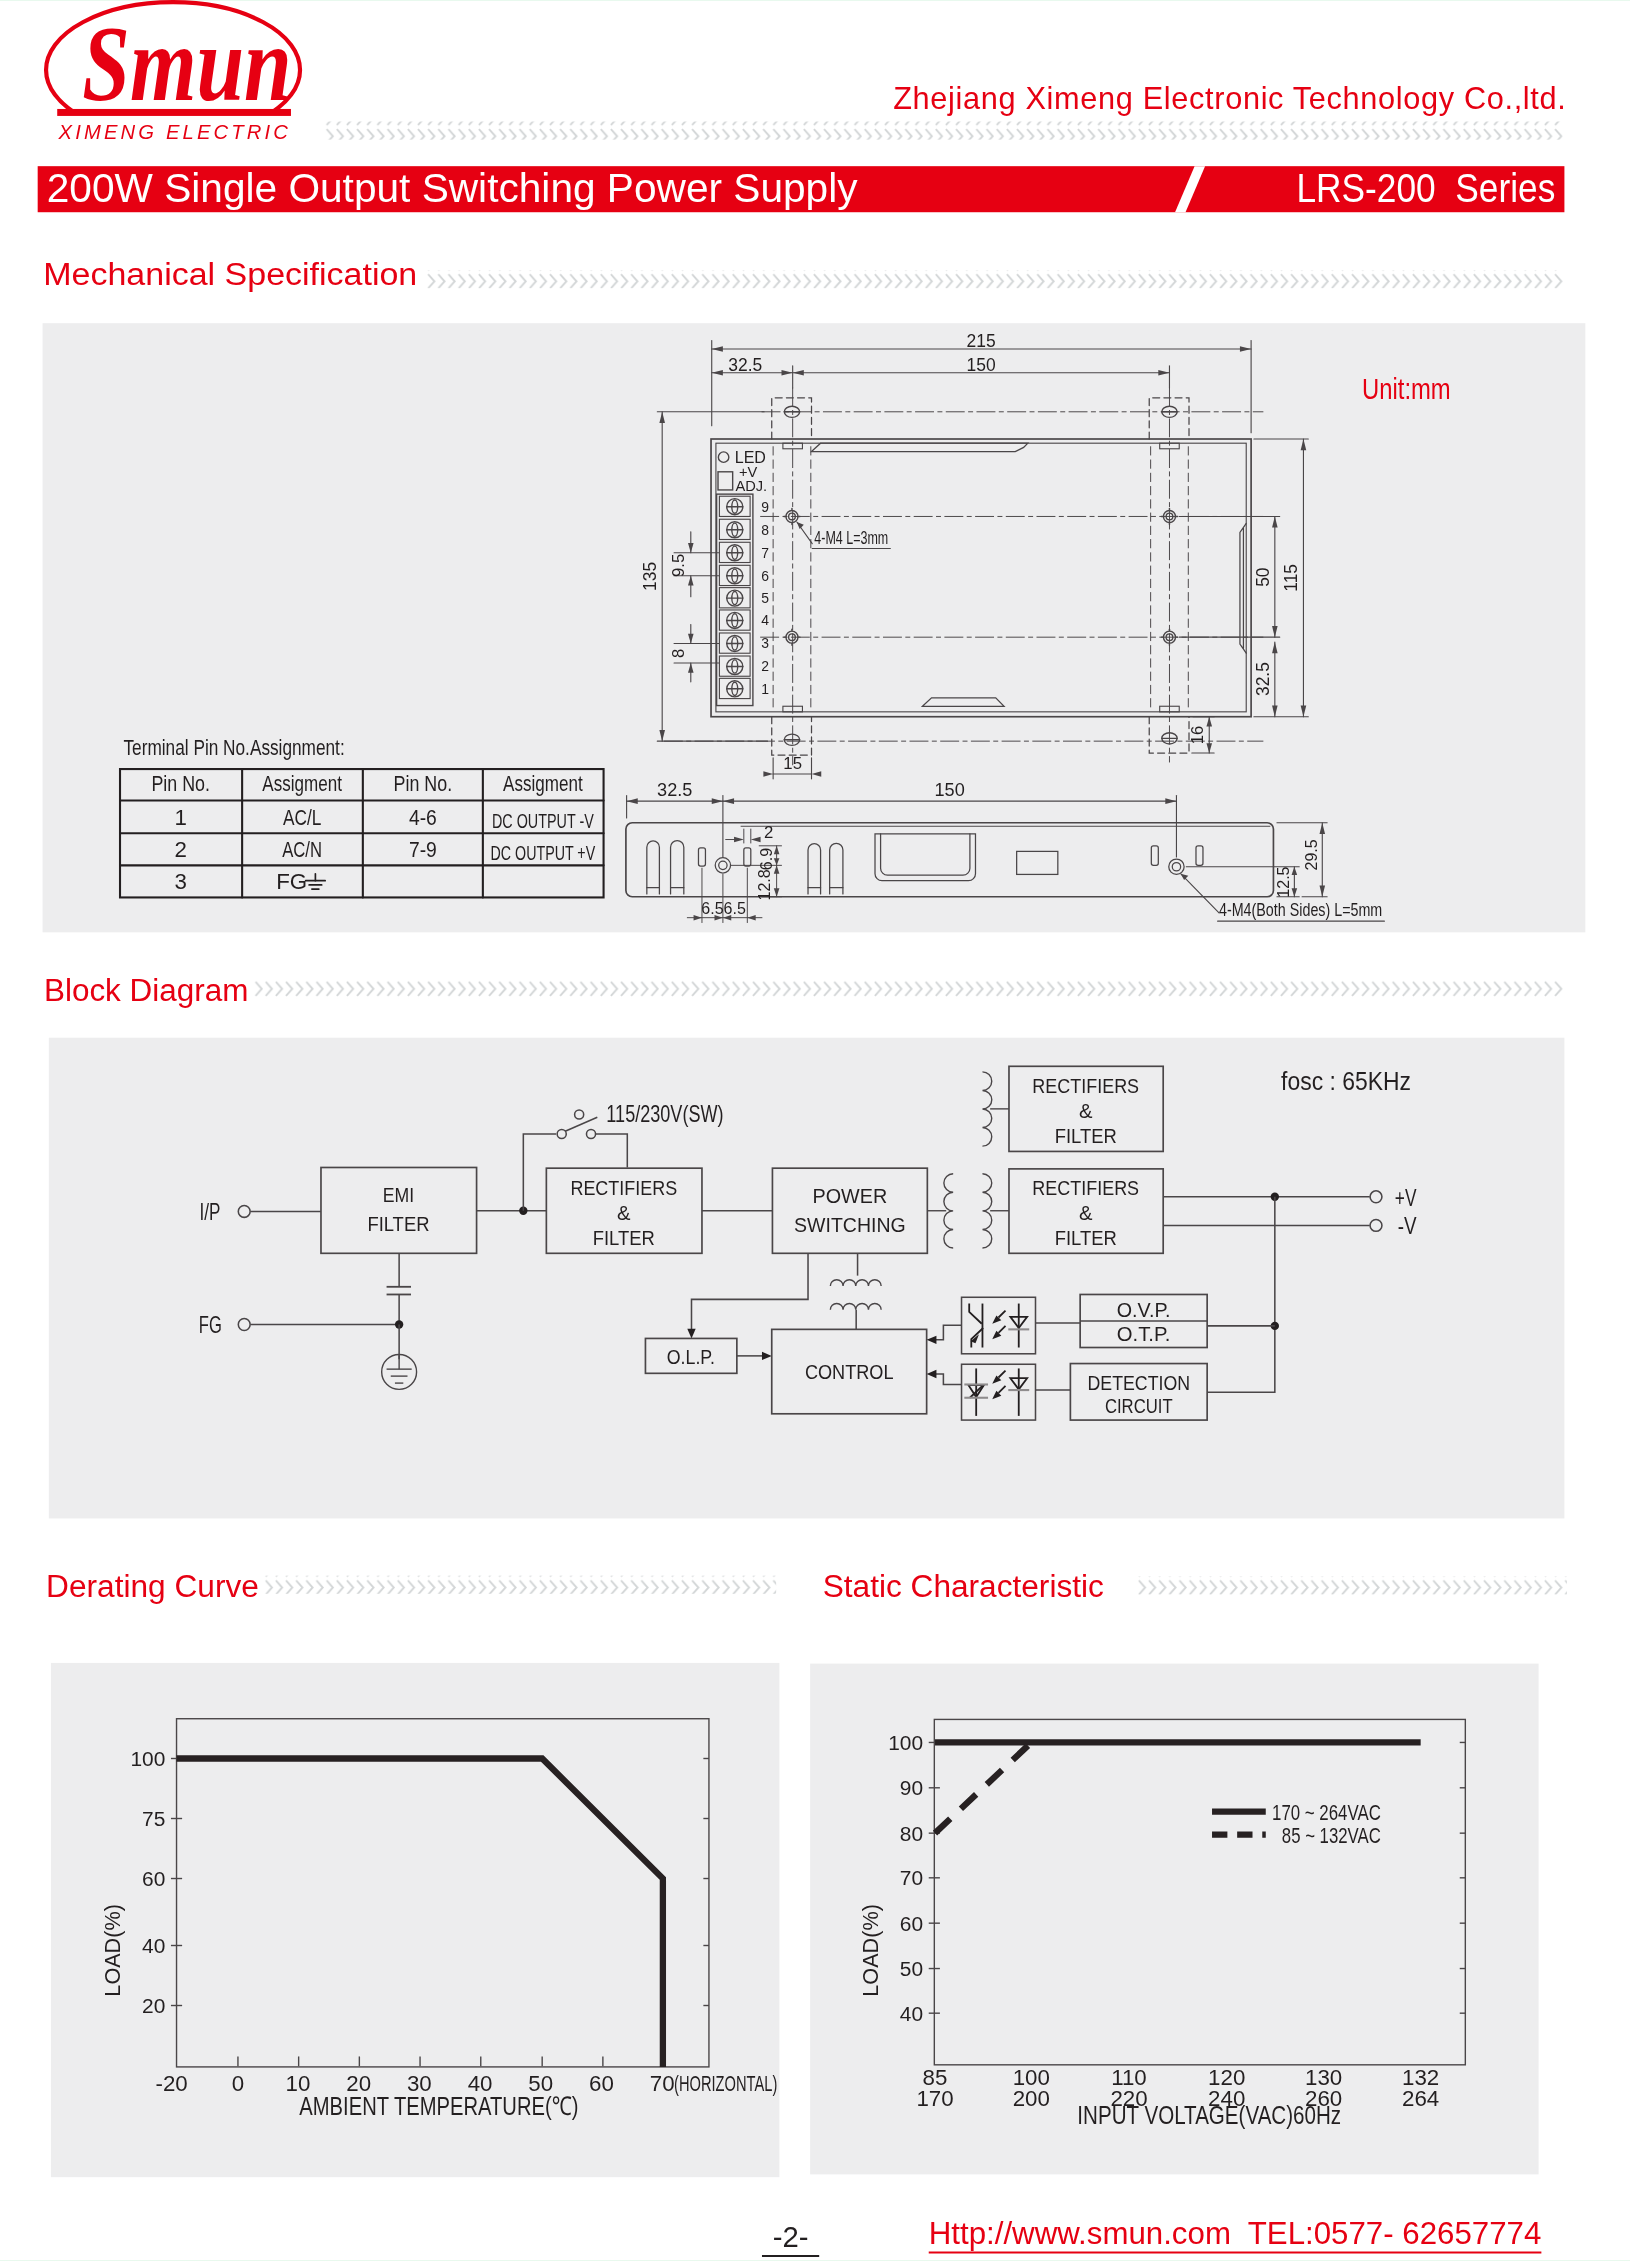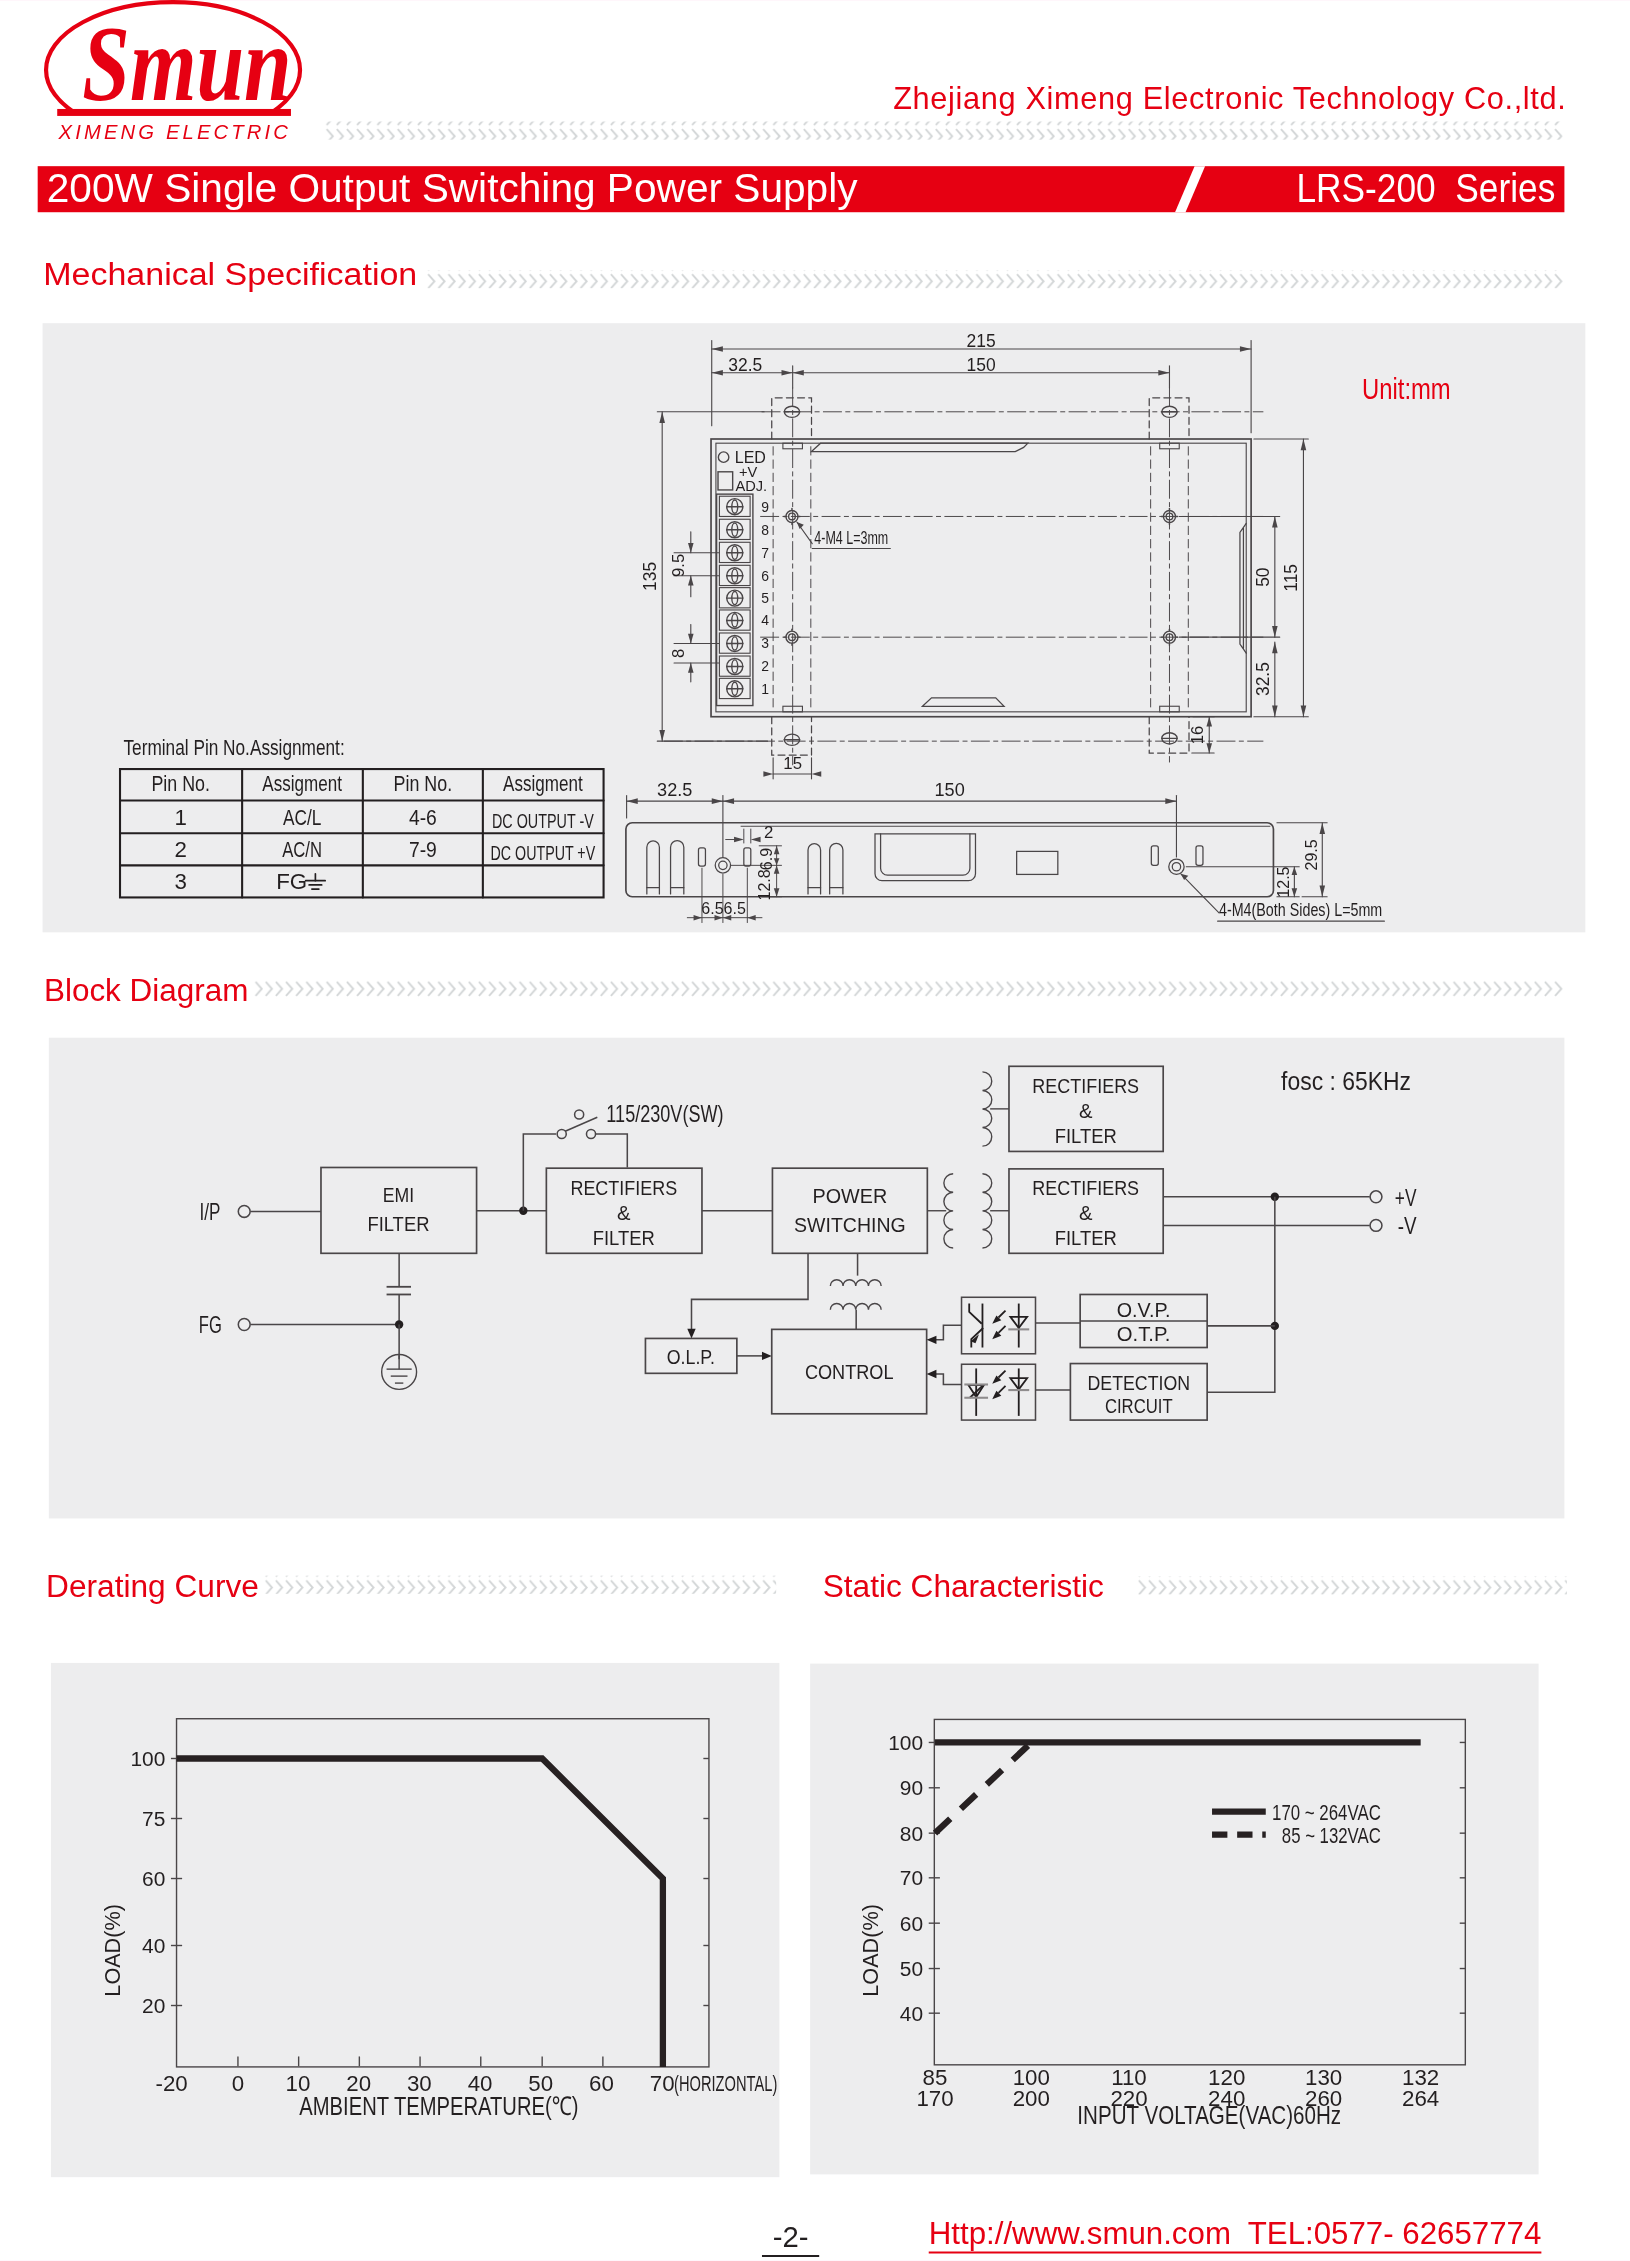--- a/index.html
+++ b/index.html
@@ -1,16 +1,16 @@
 <!DOCTYPE html>
 <html style="font-size:11px"><head>
 <meta charset="utf-8">
 <style>
   html,body{margin:0;padding:0;background:#fff;}
-  .page{position:relative;width:1630px;height:2261px;background:#f9a8d4;overflow:hidden;}
+  .page{position:relative;width:1630px;height:2261px;background:#22c55e;overflow:hidden;}
   svg text{font-family:"Liberation Sans",sans-serif;}
 </style>
 </head>
 <body>
 <div class="page">
 <svg width="1630" height="2261" viewBox="0 0 2336 3240">
 <defs>
   <pattern id="chev" width="14.55" height="26" patternUnits="userSpaceOnUse">
     <path d="M2.5 3 L11.5 13 L2.5 23" stroke="#d3d6d7" stroke-width="2.7" fill="none"></path>
   </pattern>

